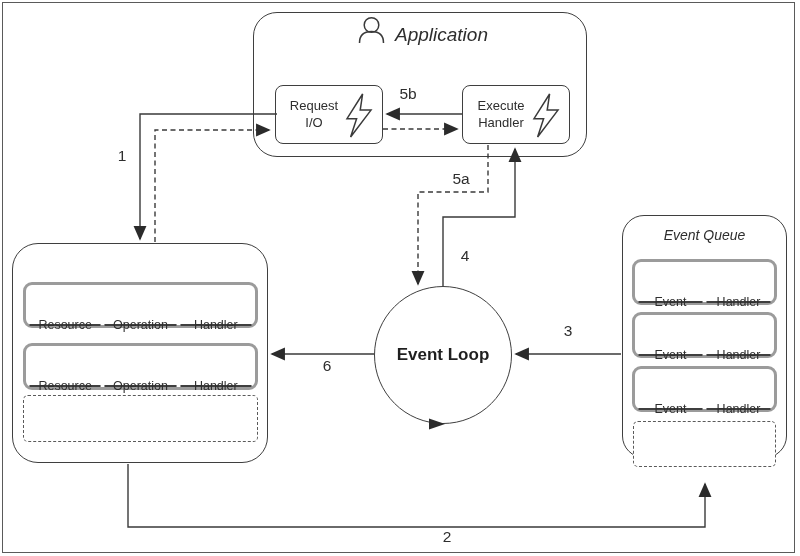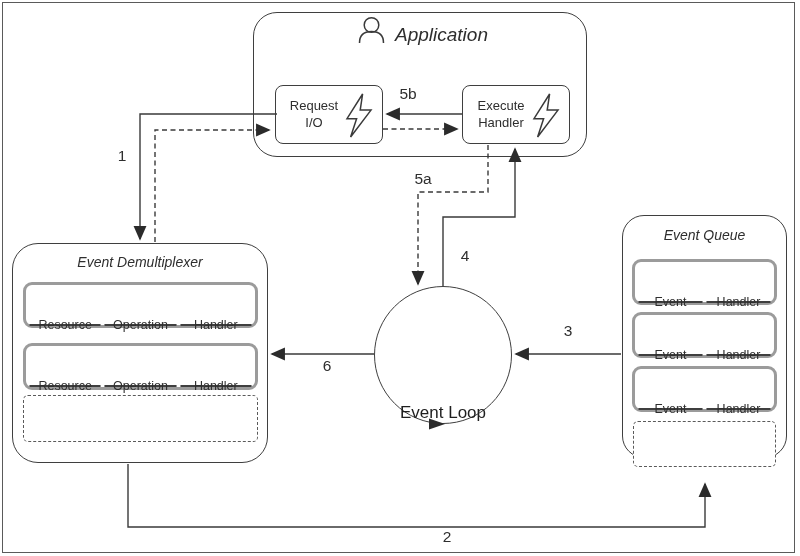--- a/index.html
+++ b/index.html
@@ -15,43 +15,42 @@
   .app-title{position:absolute;left:395px;top:24px;font-style:italic;font-size:19px;}
   .small-box{display:flex;align-items:center;justify-content:center;text-align:center;
     font-size:13px;line-height:1.25;}
   .small-box .lbl{width:62px;margin-right:30px;}
   .gray-row{position:absolute;background:#fff;border:3.5px solid #9b9b9b;border-radius:9px;
     box-sizing:border-box;display:flex;gap:3px;padding:3px;}
   .cell{flex:1;border:1.5px solid #3f3f3f;border-radius:4px;background:#fff;
     display:flex;align-items:center;justify-content:center;font-size:12.5px;color:#2e2e2e;margin-top:36px;}
   .dashed-slot{position:absolute;border:1.6px dashed #5a5a5a;border-radius:5px;box-sizing:border-box;background:#fff;}
   .circle{position:absolute;left:374px;top:286px;width:138px;height:138px;border-radius:50%;
-    border:1.5px solid #3f3f3f;background:#fff;display:flex;align-items:flex-end;justify-content:center;
-    font-weight:normal;font-size:17px;color:#1f1f1f;box-sizing:border-box;}
+    border:1.5px solid #3f3f3f;background:#fff;display:flex;align-items:center;justify-content:center;
+    font-weight:bold;font-size:17px;color:#1f1f1f;box-sizing:border-box;}
   .num{position:absolute;font-size:15.5px;color:#2e2e2e;transform:translateX(-50%);}
   svg.overlay{position:absolute;left:0;top:0;pointer-events:none;z-index:6;}
 </style>
 </head>
 <body>
 
 <div id="stage">
   <div id="frame"></div>
 
   <div class="box rounded-lg" style="left:253px;top:12px;width:334px;height:145px;"></div>
   <div class="app-title">Application</div>
 
   <div class="box rounded-sm small-box" style="left:462px;top:85px;width:108px;height:59px;">
     <span class="lbl">Execute Handler</span>
   </div>
   <div class="box rounded-sm small-box" style="left:275px;top:85px;width:108px;height:59px;">
     <span class="lbl">Request I/O</span>
   </div>
 
   <div class="box" style="left:12px;top:243px;width:256px;height:220px;border-radius:26px;">
-    <div class="title" style="top:10px;">Event Demultiplexer</div>
     <div class="gray-row" style="left:10px;top:38px;width:235px;height:46px;">
       <div class="cell">Resource</div>
       <div class="cell">Operation</div>
       <div class="cell">Handler</div>
     </div>
     <div class="gray-row" style="left:10px;top:99px;width:235px;height:47px;">
       <div class="cell">Resource</div>
       <div class="cell">Operation</div>
       <div class="cell">Handler</div>
     </div>
@@ -76,21 +75,21 @@
   </div>
 
   <div class="circle">
     <span>Event Loop</span>
   </div>
 
   <div class="num" style="left:122px;top:147px;">1</div>
   <div class="num" style="left:447px;top:528px;">2</div>
   <div class="num" style="left:568px;top:322px;">3</div>
   <div class="num" style="left:465px;top:247px;">4</div>
-  <div class="num" style="left:423px;top:170px;">5a</div>
+  <div class="num" style="left:461px;top:170px;">5a</div>
   <div class="num" style="left:408px;top:85px;">5b</div>
   <div class="num" style="left:327px;top:357px;">6</div>
 
   <svg class="overlay" width="800" height="556" viewBox="0 0 800 556">
     <defs>
       <marker id="arw" viewBox="0 0 10 10" refX="8.8" refY="5" markerWidth="10.5" markerHeight="10.5" orient="auto-start-reverse">
         <path d="M0,0.6 L10,5 L0,9.4 Z" fill="#2b2b2b"></path>
       </marker>
     </defs>
 

